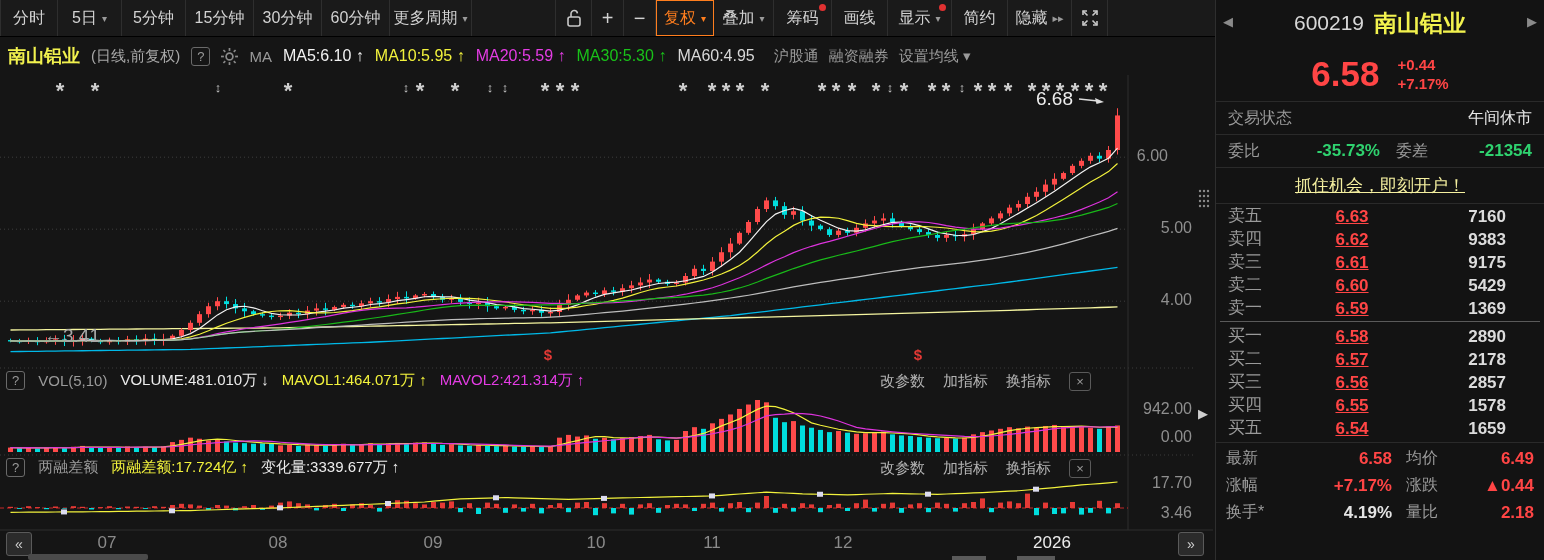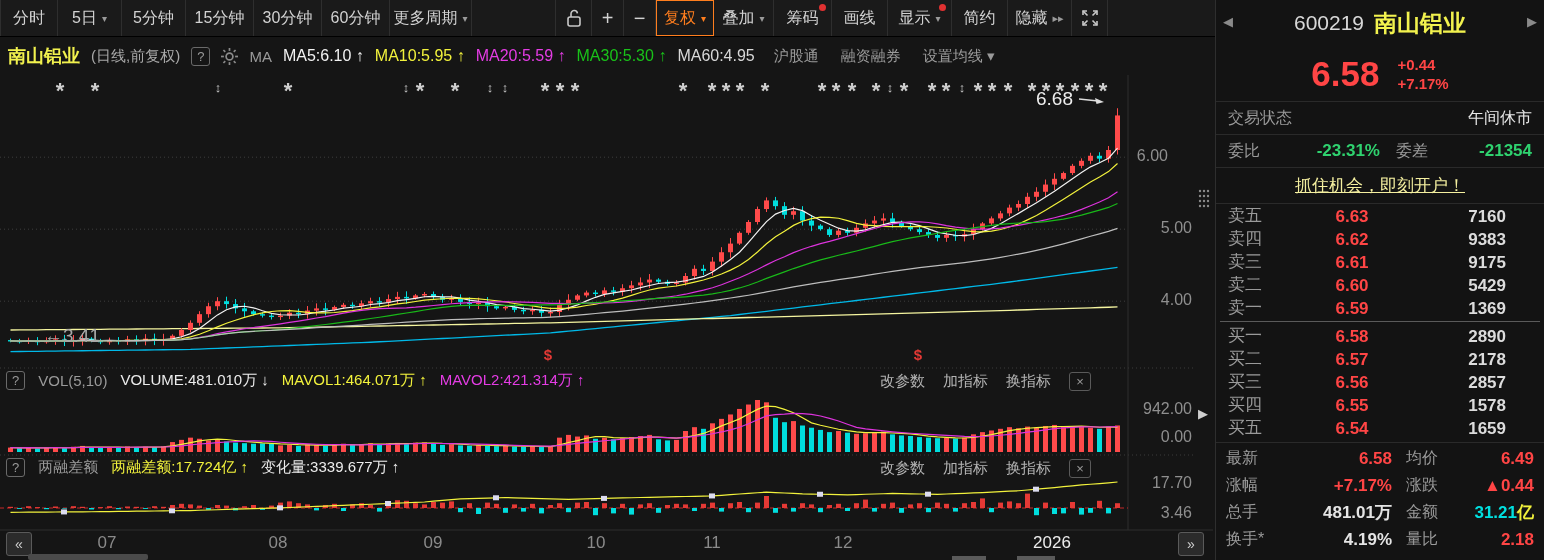--- a/index.html
+++ b/index.html
@@ -21,21 +21,21 @@
 
   
   .chart-header { position:absolute; left:8px; top:39px; height:34px; display:flex; align-items:center;
                   gap:11px; z-index:4; white-space:nowrap; }
   .stock-title { color:#f2f24e; font-size:18px; font-weight:bold; }
   .sub { color:#a8a8a8; font-size:15px; }
   .helpbox { color:#9a9a9a; font-size:13px; border:1px solid #6a6a6a; border-radius:3px; padding:0 5px; line-height:17px; }
   .dimtxt { color:#9a9a9a; font-size:15px; }
   .ma5 { color:#f2f2f2; } .ma10 { color:#f2f23c; } .ma20 { color:#e43ce4; } .ma30 { color:#19c219; } .ma60 { color:#d8d8d8; }
   .ma-item { font-size:16px; }
-  .hdr-links { display:flex; gap:22px; margin-left:8px; }
+  .hdr-links { display:flex; gap:10px; margin-left:8px; }
   .hdr-link { color:#9a9a9a; font-size:15px; cursor:pointer; }
 
   
   #chart-svg { position:absolute; left:0; top:0; z-index:1; }
 
   
   .pane-header { position:absolute; display:flex; align-items:center; gap:13px; z-index:4; white-space:nowrap; font-size:15px; }
   .vol-label { color:#ececec; } .yellow { color:#f2f23c; } .magenta { color:#e43ce4; }
   .pane-actions { position:absolute; display:flex; align-items:center; gap:18px; z-index:4; }
   .pane-action { color:#b4b4b4; font-size:15px; cursor:pointer; }
@@ -63,21 +63,21 @@
   .q-row { display:flex; align-items:center; padding:0 12px; border-bottom:1px solid #2a2a2a; }
   .q-status { height:33px; justify-content:space-between; }
   .q-label { color:#9a9a9a; font-size:16px; }
   .q-val-white { color:#e8e8e8; font-size:16px; }
   .q-wb { height:33px; }
   .q-green { color:#2fd26f; font-size:17px; font-weight:bold; }
   .q-promo { height:36px; display:flex; align-items:center; justify-content:center; border-bottom:1px solid #2a2a2a; }
   .q-promo span { color:#f5f0a0; font-size:17px; text-decoration:underline; cursor:pointer; }
   .ob-row { display:flex; align-items:flex-end; height:23px; padding:0 12px; cursor:pointer; }
   .ob-label { width:64px; color:#9a9a9a; font-size:17px; }
-  .ob-price { width:120px; text-align:center; color:#ff4545; font-size:17px; font-weight:bold; }
+  .ob-price { width:120px; text-align:center; color:#ff4545; font-size:17px; font-weight:bold;text-decoration:underline; }
   .ob-qty { flex:1; text-align:right; color:#dcdcdc; font-size:17px; font-weight:bold; padding-right:26px; }
   .ob-div { height:1px; background:#5a5a5a; margin:2px 4px; }
   .stats { border-top:1px solid #2a2a2a; margin-top:3px; padding-top:2px; }
   .st-row { display:flex; align-items:center; height:27px; padding:0 10px; }
   .st-l { color:#9a9a9a; font-size:16px; }
   .st-l1 { width:58px; } .st-v1 { width:108px; text-align:right; font-size:17px; font-weight:bold; }
   .st-l2 { width:58px; margin-left:14px; } .st-v2 { flex:1; text-align:right; font-size:17px; font-weight:bold; }
   .val-red { color:#ff4545; } .val-white { color:#e4e4e4; } .val-cyan { color:#00e0e0; } .unit-yellow { color:#f2f23c; }
 
   
@@ -828,21 +828,21 @@
         <div>+0.44</div>
         <div>+7.17%</div>
       </span>
     </div>
     <div class="q-row q-status">
       <span class="q-label">交易状态</span>
       <span class="q-val-white">午间休市</span>
     </div>
     <div class="q-row q-wb">
       <span class="q-label" style="width:50px">委比</span>
-      <span class="q-green" style="width:102px;text-align:right">-23.31%</span>
+      <span class="q-green" style="width:102px;text-align:right">-35.73%</span>
       <span class="q-label" style="width:52px;margin-left:16px">委差</span>
       <span class="q-green" style="flex:1;text-align:right">-21354</span>
     </div>
     <div class="q-promo">
       <span>抓住机会，即刻开户！</span>
     </div>
     <div id="orderbook">
         <div class="ob-row">
           <span class="ob-label">卖五</span>
           <span class="ob-price">6.63</span>
@@ -900,26 +900,20 @@
           <span class="st-l st-l1">最新</span>
           <span class="st-v1 val-red">6.58</span>
           <span class="st-l st-l2">均价</span>
           <span class="st-v2 val-red">6.49</span>
         </div>
         <div class="st-row">
           <span class="st-l st-l1">涨幅</span>
           <span class="st-v1 val-red">+7.17%</span>
           <span class="st-l st-l2">涨跌</span>
           <span class="st-v2 val-red">▲0.44</span>
-        </div>
-        <div class="st-row">
-          <span class="st-l st-l1">总手</span>
-          <span class="st-v1 val-white">481.01万</span>
-          <span class="st-l st-l2">金额</span>
-          <span class="st-v2 val-cyan">31.21<span class="unit-yellow">亿</span></span>
         </div>
         <div class="st-row">
           <span class="st-l st-l1">换手*</span>
           <span class="st-v1 val-white">4.19%</span>
           <span class="st-l st-l2">量比</span>
           <span class="st-v2 val-red">2.18</span>
         </div>
       </div>
   </div>
 

